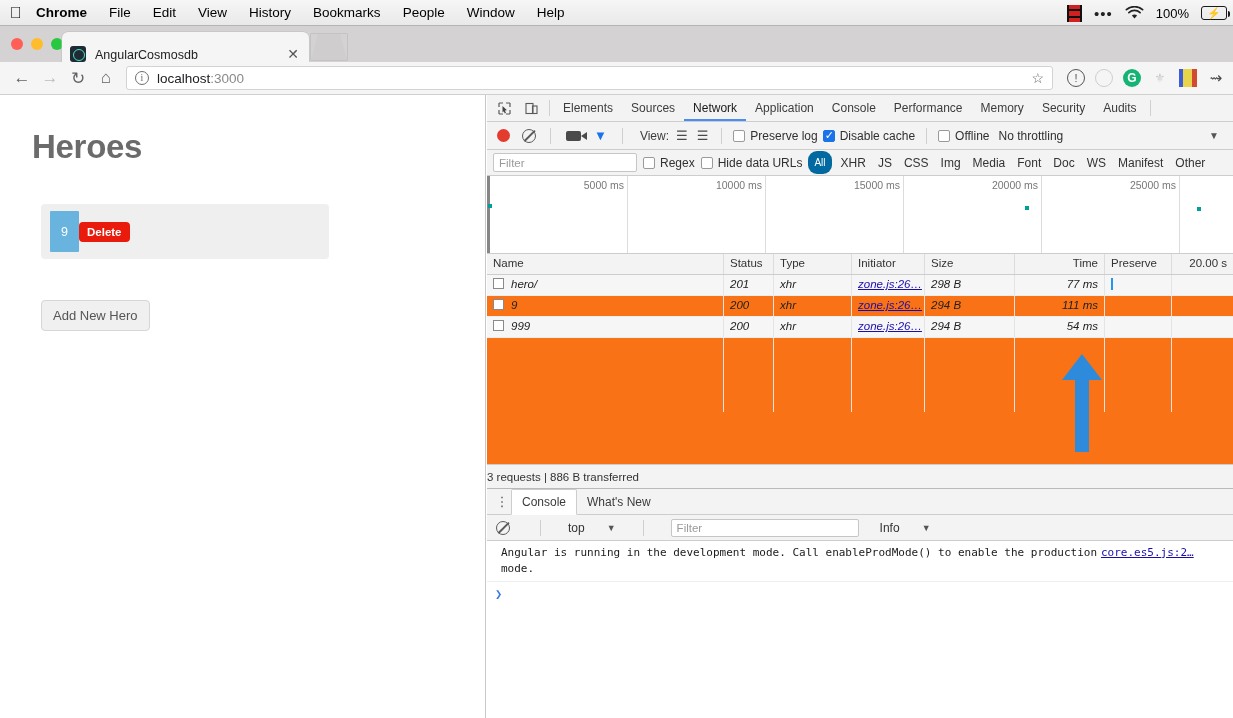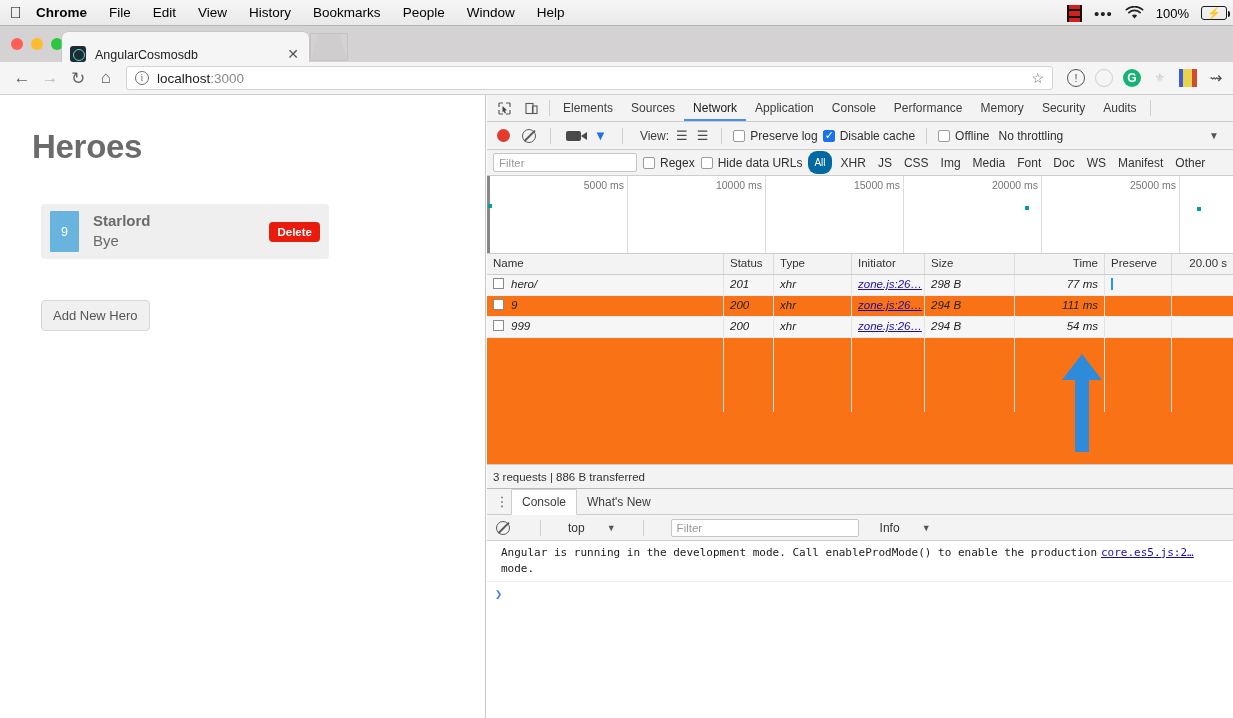--- a/index.html
+++ b/index.html
@@ -249,21 +249,21 @@
     width: 11px; height: 11px; border: 1px solid #8a8a8a; background:#fff;
     display: inline-block; vertical-align: -1px; margin-right: 7px;
   }
   .init-link { color: #1a0dab; text-decoration: underline; }
   .wf-bar { width: 2px; height: 12px; background: #2196f3; display:inline-block; }
   .net-empty { flex: 1 1 auto; display: flex; }
   .net-empty .seg { border-right: 1px solid #e4e4e4; }
 
   .net-status {
     height: 24px; background: #f3f3f3; border-top: 1px solid #cdcdcd;
-    display: flex; align-items: center; padding: 0 6px; font-size: 11.5px;
+    display: flex; align-items: center; padding: 0 0; font-size: 11.5px;
     color: #333; flex: 0 0 24px;
   }
 
   
   .drawer { flex: 0 0 230px; display: flex; flex-direction: column; border-top: 1px solid #b9b9b9; background:#fff; }
   .drawer-tabs {
     height: 26px; background: #f3f3f3; border-bottom: 1px solid #cdcdcd;
     display: flex; align-items: stretch; padding-left: 6px; flex: 0 0 26px;
   }
   .kebab { width: 18px; display:flex; align-items:center; justify-content:center; color:#555; font-size: 13px; }
@@ -361,24 +361,20 @@
       <span class="ext faint">⚜</span>
       <span class="ext colorbox"></span>
       <span class="ext menu">⇝</span>
     </div>
   </div>
 
   <div class="page">
     <h1 class="page-title">Heroes</h1>
     <div class="hero-card">
       <span class="hero-badge">9</span>
-      <div class="hero-text">
-        <div class="hero-name">Starlord</div>
-        <div class="hero-desc">Bye</div>
-      </div>
       <button class="delete-btn">Delete</button>
     </div>
     <button class="add-btn">Add New Hero</button>
   </div>
 
   <div class="devtools">
 
     <div class="dt-tabbar">
       <span class="dt-iconbtn">
         <svg width="13" height="13" viewBox="0 0 13 13" aria-hidden="true">

